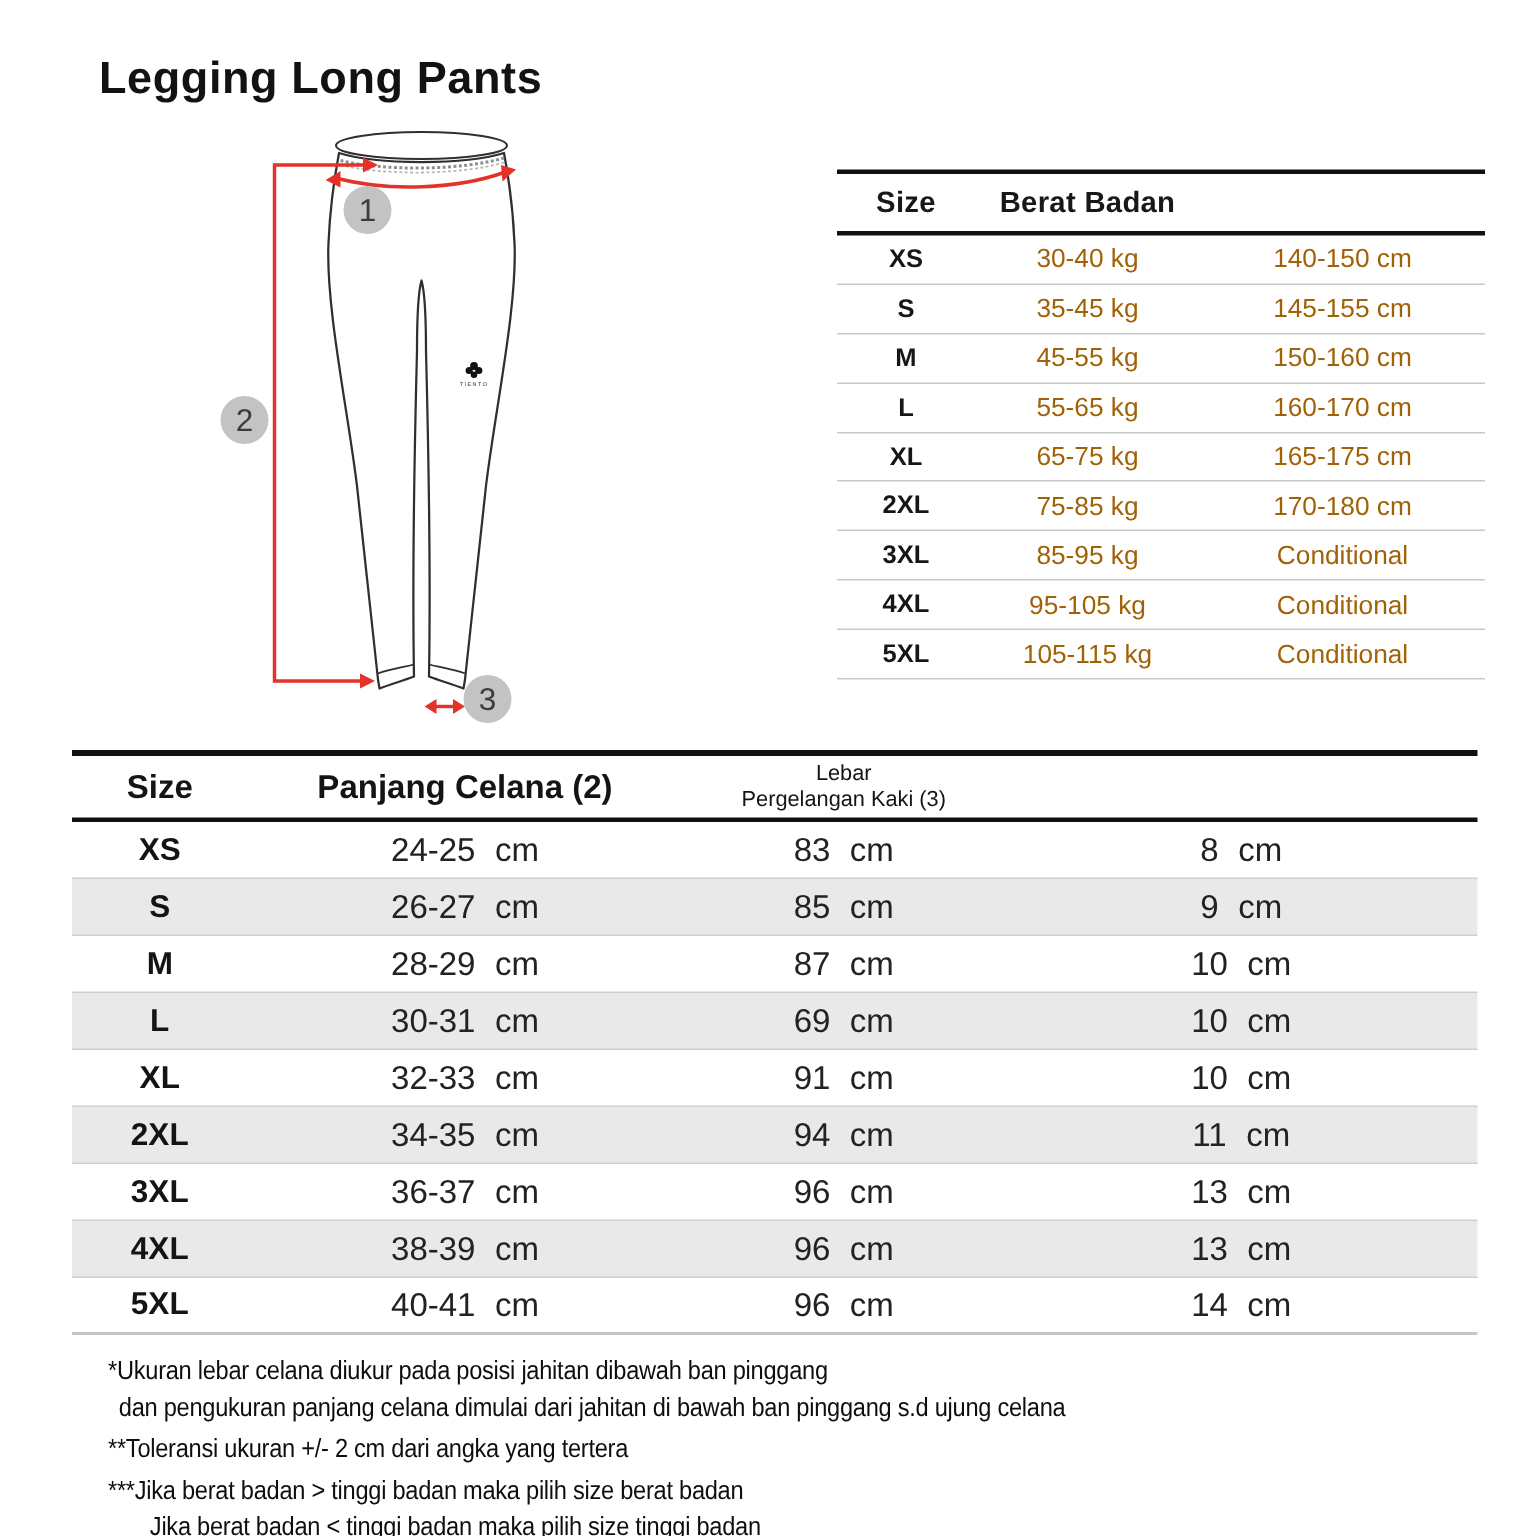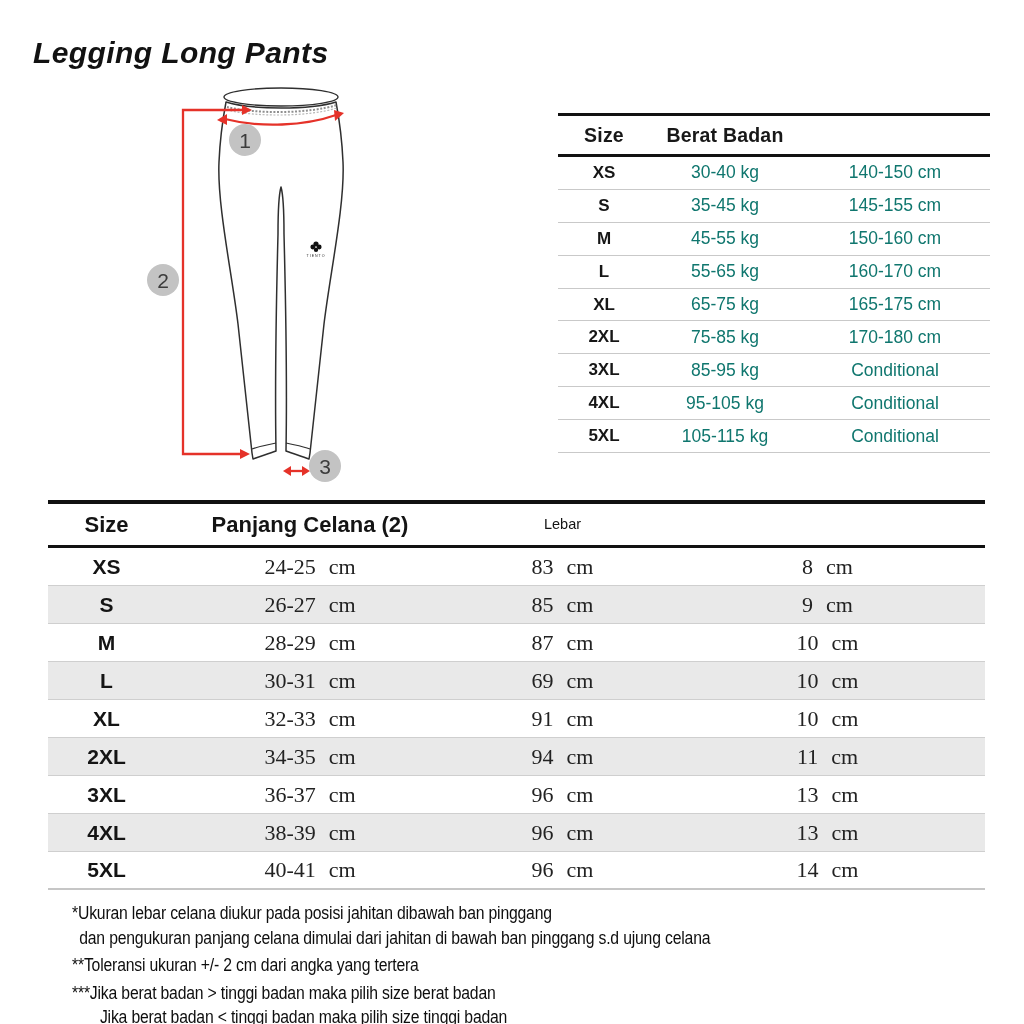--- a/index.html
+++ b/index.html
@@ -16,60 +16,60 @@
     width:1024px;height:1024px;
     background:#ffffff;
     font-family:"Liberation Sans", sans-serif;
     color:var(--ink);
     overflow:hidden;
   }
   .abs{position:absolute;}
 
   
   #title{
-    left:33px;top:36px;
-    font-size:30px;font-weight:800;letter-spacing:.4px;color:#121212;font-style:italic;
+    left:66px;top:36px;
+    font-size:30px;font-weight:800;letter-spacing:.4px;color:#121212;
   }
 
   
   #wh-table{left:558px;top:113px;width:432px;}
   #wh-table .wh-head{
     display:grid;grid-template-columns:92px 150px 190px;
     border-top:3px solid #111;border-bottom:3px solid #111;
     height:44px;align-items:center;
   }
   #wh-table .wh-head .cell{
     text-align:center;font-weight:700;font-size:19.5px;color:#181818;letter-spacing:.2px;
   }
   #wh-table .wh-row{
     display:grid;grid-template-columns:92px 150px 190px;
     height:32.9px;align-items:center;
     border-bottom:1.5px solid var(--line-thin);
   }
-  #wh-table .wh-row .cell{text-align:center;font-size:17.5px;color:#0f766e;}
+  #wh-table .wh-row .cell{text-align:center;font-size:17.5px;color:#a16207;}
   #wh-table .wh-row .cell.size{font-weight:700;color:#161616;font-size:17px;}
 
   
   #dim-table{left:48px;top:500px;width:937px;}
   #dim-table .dim-head{
     display:grid;grid-template-columns:117px 290px 215px 315px;
     border-top:4px solid #111;border-bottom:3.5px solid #111;
     height:48px;align-items:center;
   }
   #dim-table .dim-head .cell{text-align:center;font-weight:700;font-size:22px;color:#141414;}
   #dim-table .dim-head .cell.small{font-size:14.5px;line-height:17px;font-weight:400;}
   #dim-table .dim-row{
     display:grid;grid-template-columns:117px 290px 215px 315px;
     height:38px;align-items:center;
     border-bottom:1.5px solid #cfcfcf;
   }
   #dim-table .dim-row.shaded{background:var(--shade);}
   #dim-table .dim-row .cell{text-align:center;font-size:22px;color:#222;}
   #dim-table .dim-row .cell.size{font-weight:700;font-size:21px;color:#141414;}
-  #dim-table .dim-row .val{display:inline-flex;gap:13px;justify-content:center;font-family:Liberation Serif, serif;}
+  #dim-table .dim-row .val{display:inline-flex;gap:13px;justify-content:center;}
   #dim-table .dim-row:last-child{border-bottom:2px solid #c6c6c6;}
 
   
   #footnotes{
     left:72px;top:901px;width:760px;
     font-size:17.5px;line-height:24.5px;color:#0e0e0e;
     transform:scaleX(0.9);transform-origin:left top;letter-spacing:-0.2px;
   }
   .fn-group{margin-bottom:3px;}
   .fn-group:nth-child(1) .cont{padding-left:8px;}
@@ -194,20 +194,21 @@
       </div>
     </div>
 </div>
 
 <div class="abs" id="dim-table">
   <div class="dim-head">
     <div class="cell">Size</div>
     <div class="cell">Panjang Celana (2)</div>
     <div class="cell small">
       <div>Lebar</div>
+      <div>Pergelangan Kaki (3)</div>
     </div>
   </div>
   <div id="dim-body">
       <div class="dim-row">
         <div class="cell size">XS</div>
         <div class="cell"><span class="val">
             <span>24-25</span>
             <span>cm</span>
           </span></div>
         <div class="cell"><span class="val">

